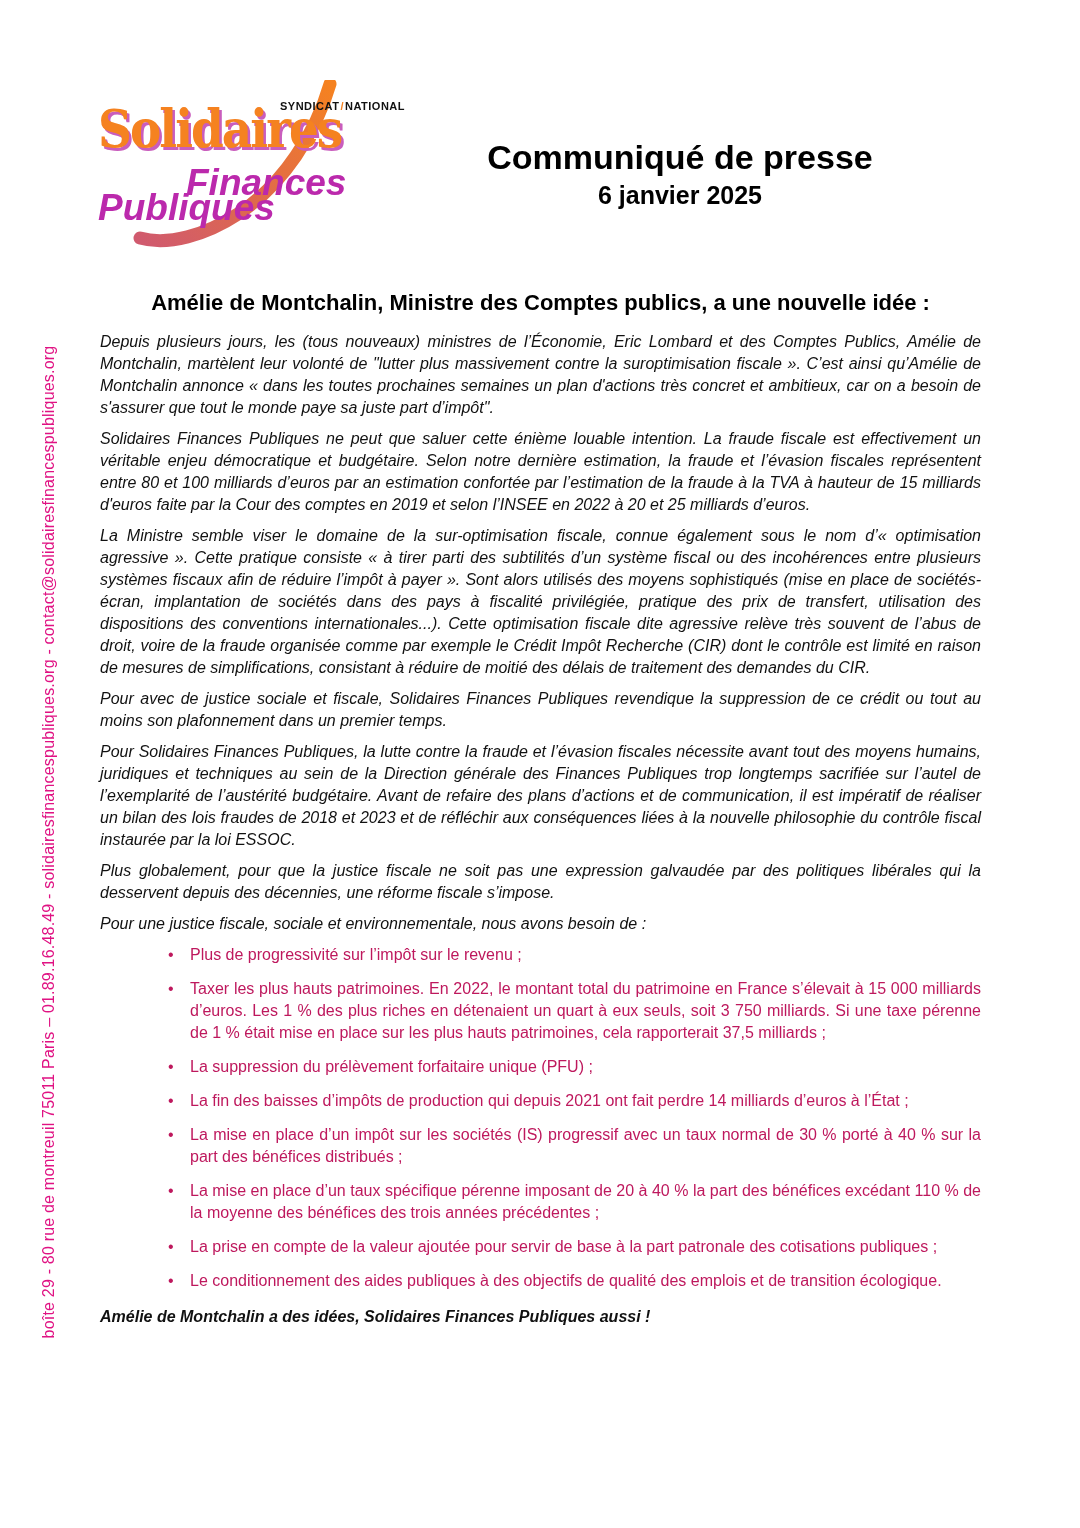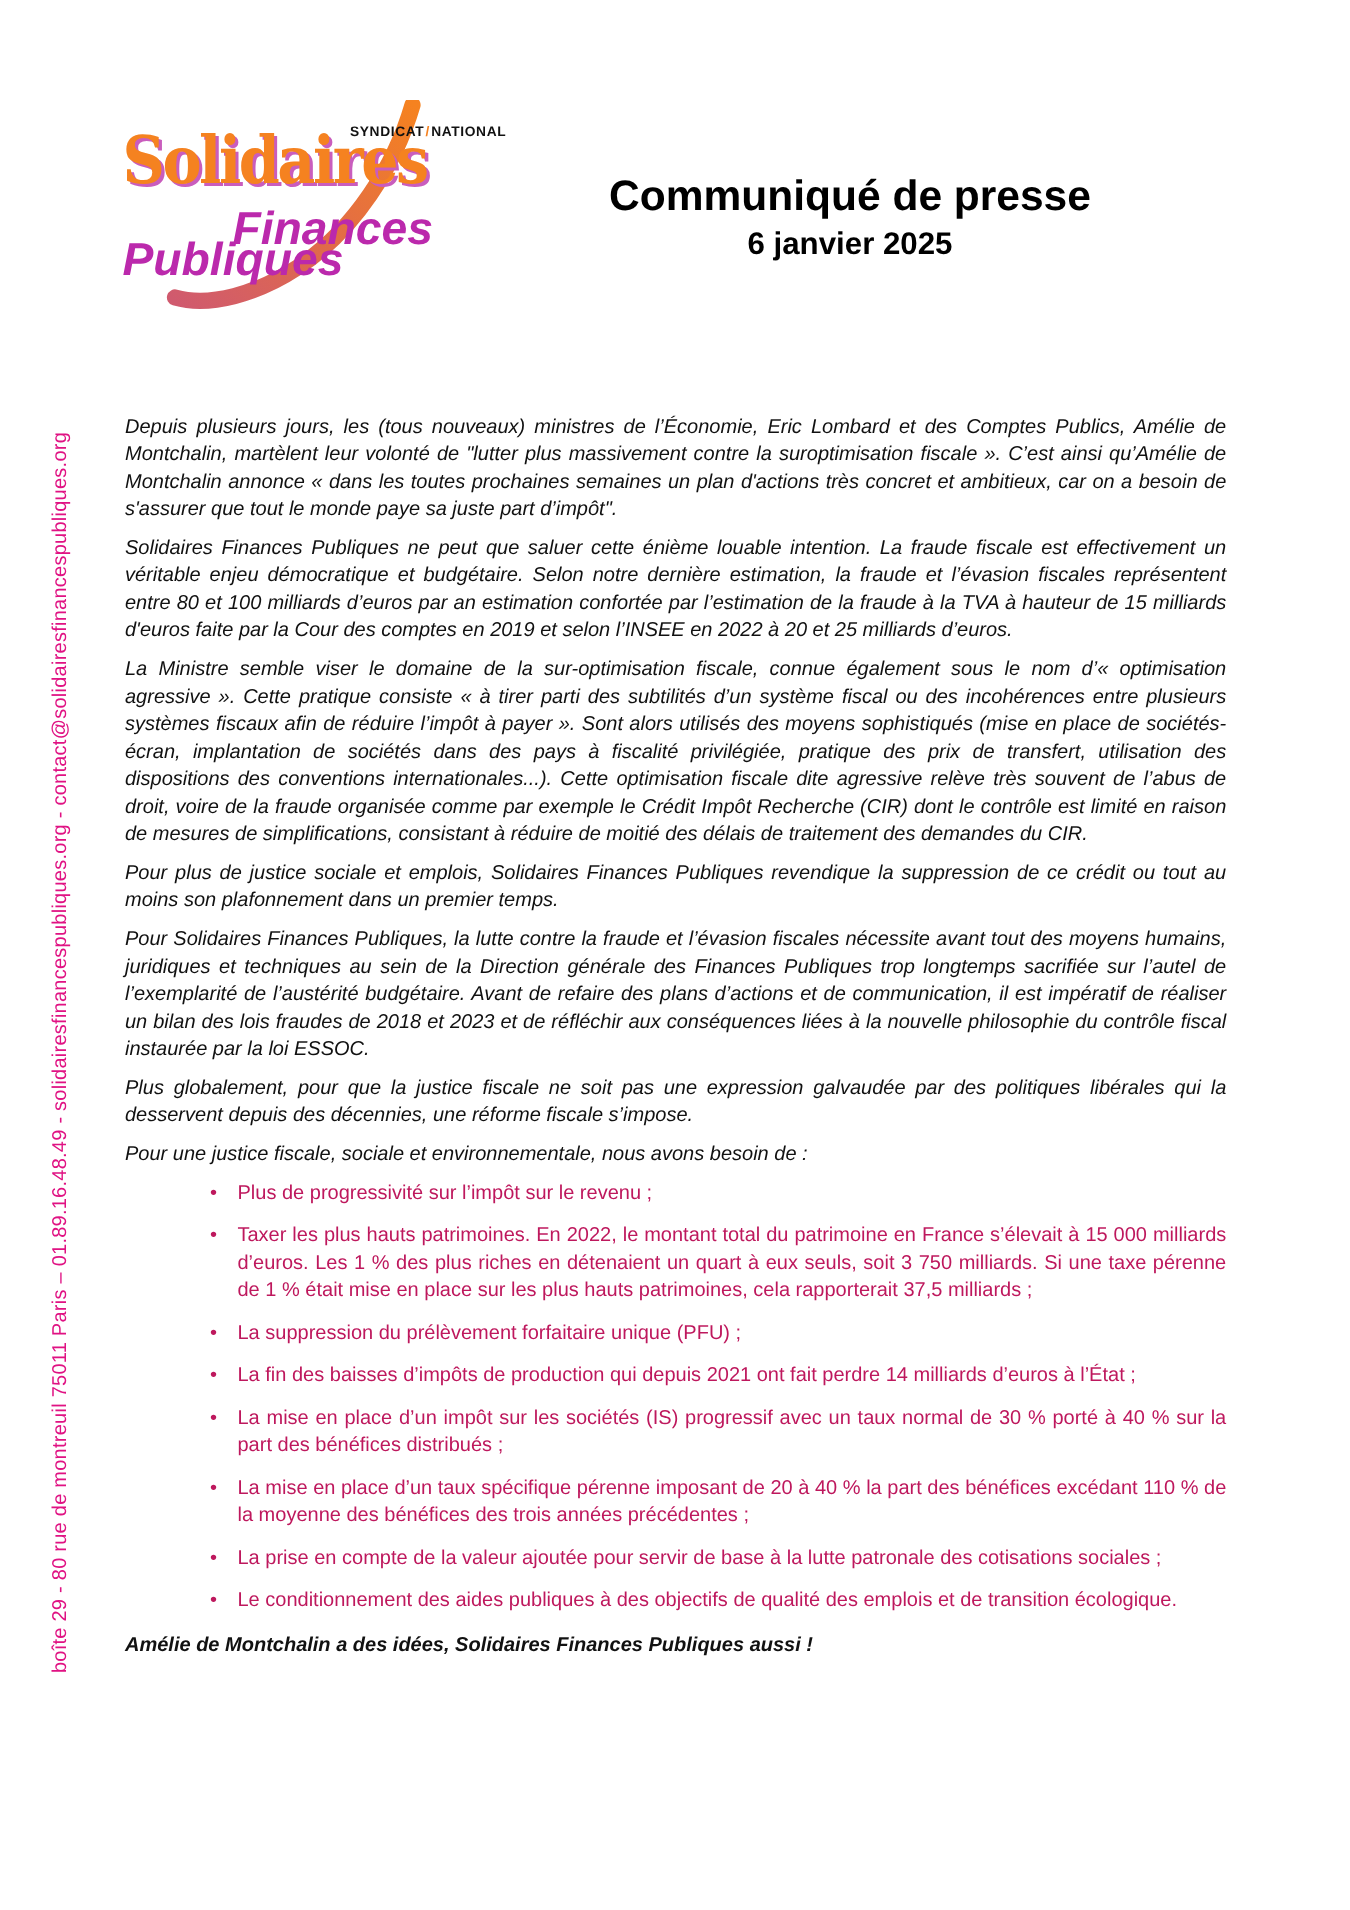--- a/index.html
+++ b/index.html
@@ -83,38 +83,38 @@
     <div class="logo-word3">Publiques</div>
   </div>
 
   <div class="press-head">
     <div class="press-title">Communiqué de presse</div>
     <div class="press-date">6 janvier 2025</div>
   </div>
 
   <div class="content">
     <h1 class="doc-heading">
-      <br>
+      <span>Amélie de Montchalin, Ministre des Comptes publics, a une nouvelle idée :</span><br>
     </h1>
 
     <p>Depuis plusieurs jours, les (tous nouveaux) ministres de l’Économie, Eric Lombard et des Comptes Publics, Amélie de Montchalin, martèlent leur volonté de "lutter plus massivement contre la suroptimisation fiscale ». C’est ainsi qu’Amélie de Montchalin annonce « dans les toutes prochaines semaines un plan d'actions très concret et ambitieux, car on a besoin de s'assurer que tout le monde paye sa juste part d’impôt".</p>
     <p>Solidaires Finances Publiques ne peut que saluer cette énième louable intention. La fraude fiscale est effectivement un véritable enjeu démocratique et budgétaire. Selon notre dernière estimation, la fraude et l’évasion fiscales représentent entre 80 et 100 milliards d’euros par an estimation confortée par l’estimation de la fraude à la TVA à hauteur de 15 milliards d'euros faite par la Cour des comptes en 2019 et selon l’INSEE en 2022 à 20 et 25 milliards d’euros.</p>
     <p>La Ministre semble viser le domaine de la sur-optimisation fiscale, connue également sous le nom d’« optimisation agressive ». Cette pratique consiste « à tirer parti des subtilités d’un système fiscal ou des incohérences entre plusieurs systèmes fiscaux afin de réduire l’impôt à payer ». Sont alors utilisés des moyens sophistiqués (mise en place de sociétés-écran, implantation de sociétés dans des pays à fiscalité privilégiée, pratique des prix de transfert, utilisation des dispositions des conventions internationales...). Cette optimisation fiscale dite agressive relève très souvent de l’abus de droit, voire de la fraude organisée comme par exemple le Crédit Impôt Recherche (CIR) dont le contrôle est limité en raison de mesures de simplifications, consistant à réduire de moitié des délais de traitement des demandes du CIR.</p>
-    <p>Pour plus de justice sociale et emplois, Solidaires Finances Publiques revendique la suppression de ce crédit ou tout au moins son plafonnement dans un premier temps.</p>
+    <p>Pour avec de justice sociale et fiscale, Solidaires Finances Publiques revendique la suppression de ce crédit ou tout au moins son plafonnement dans un premier temps.</p>
     <p>Pour Solidaires Finances Publiques, la lutte contre la fraude et l’évasion fiscales nécessite avant tout des moyens humains, juridiques et techniques au sein de la Direction générale des Finances Publiques trop longtemps sacrifiée sur l’autel de l’exemplarité de l’austérité budgétaire. Avant de refaire des plans d’actions et de communication, il est impératif de réaliser un bilan des lois fraudes de 2018 et 2023 et de réfléchir aux conséquences liées à la nouvelle philosophie du contrôle fiscal instaurée par la loi ESSOC.</p>
     <p>Plus globalement, pour que la justice fiscale ne soit pas une expression galvaudée par des politiques libérales qui la desservent depuis des décennies, une réforme fiscale s’impose.</p>
     <p>Pour une justice fiscale, sociale et environnementale, nous avons besoin de :</p>
 
     <ul>
       <li>Plus de progressivité sur l’impôt sur le revenu ;</li>
       <li>Taxer les plus hauts patrimoines. En 2022, le montant total du patrimoine en France s’élevait à 15 000 milliards d’euros. Les 1 % des plus riches en détenaient un quart à eux seuls, soit 3 750 milliards. Si une taxe pérenne de 1 % était mise en place sur les plus hauts patrimoines, cela rapporterait 37,5 milliards ;</li>
       <li>La suppression du prélèvement forfaitaire unique (PFU) ;</li>
       <li>La fin des baisses d’impôts de production qui depuis 2021 ont fait perdre 14 milliards d’euros à l’État ;</li>
       <li>La mise en place d’un impôt sur les sociétés (IS) progressif avec un taux normal de 30 % porté à 40 % sur la part des bénéfices distribués ;</li>
       <li>La mise en place d’un taux spécifique pérenne imposant de 20 à 40 % la part des bénéfices excédant 110 % de la moyenne des bénéfices des trois années précédentes ;</li>
-      <li>La prise en compte de la valeur ajoutée pour servir de base à la lutte patronale des cotisations sociales ;</li>
+      <li>La prise en compte de la valeur ajoutée pour servir de base à la part patronale des cotisations publiques ;</li>
       <li>Le conditionnement des aides publiques à des objectifs de qualité des emplois et de transition écologique.</li>
     </ul>
 
     <p class="closing">Amélie de Montchalin a des idées, Solidaires Finances Publiques aussi !</p>
   </div>
 
 </div>
 
 </body></html>

